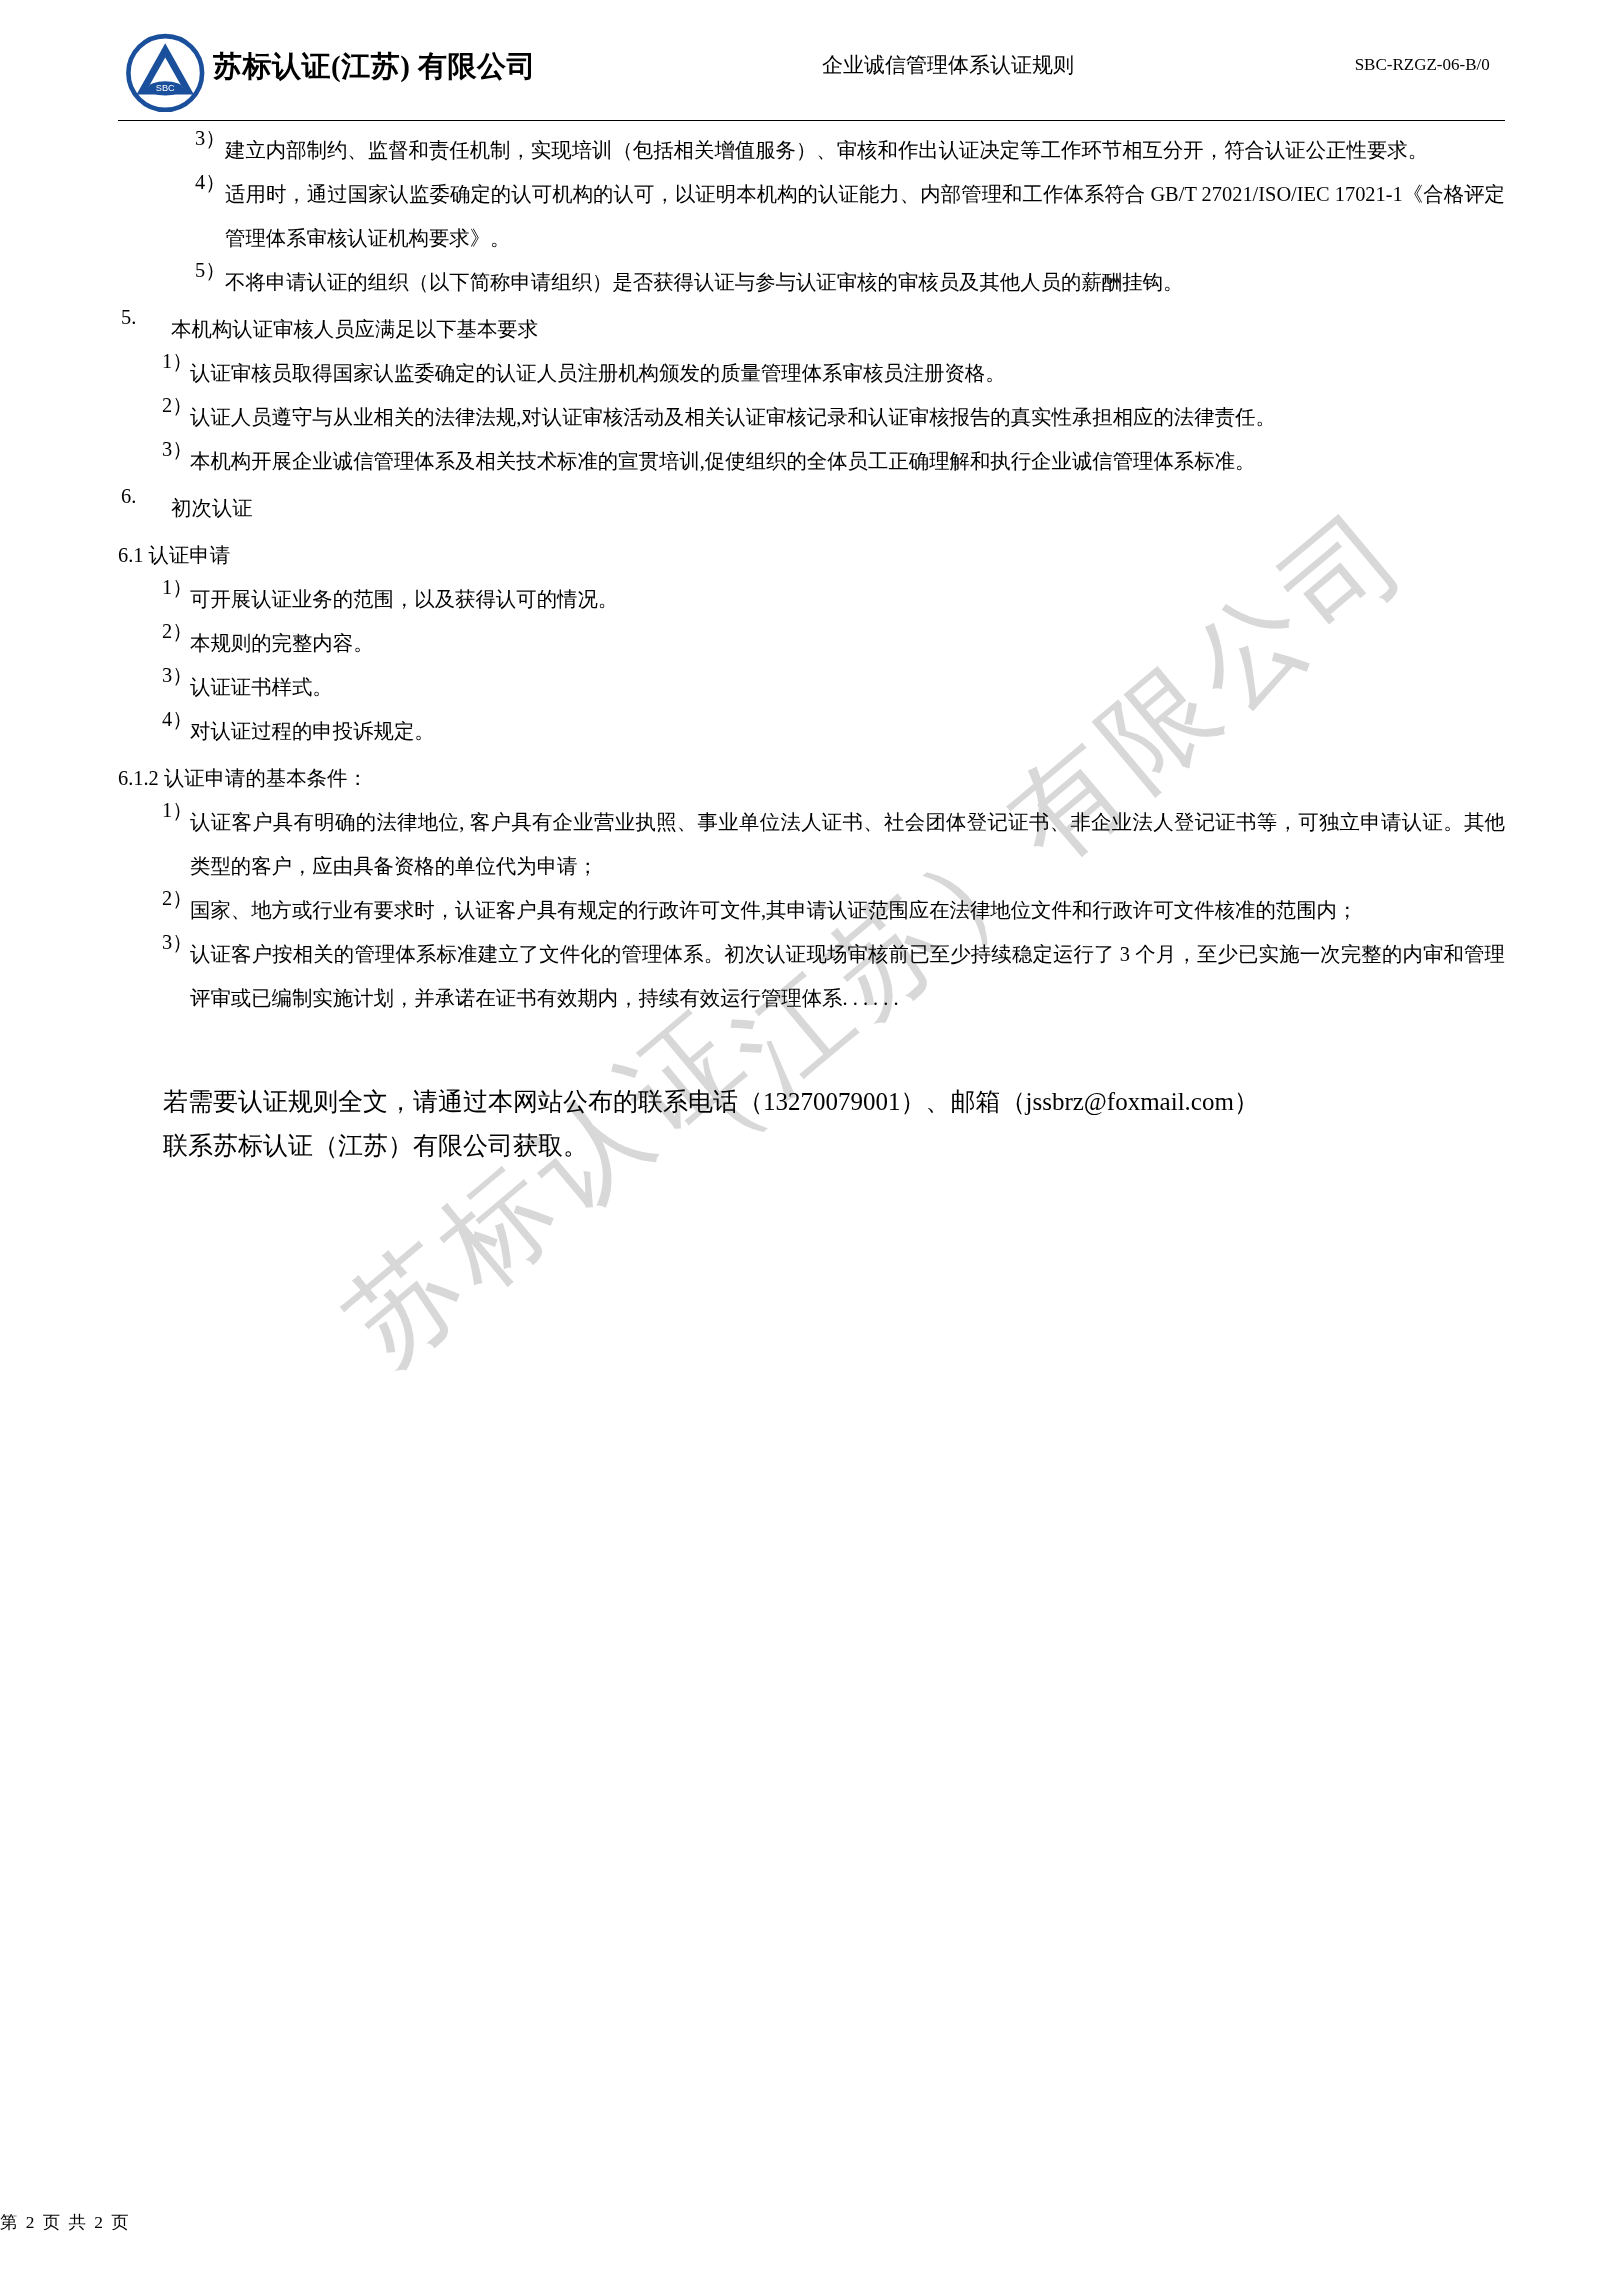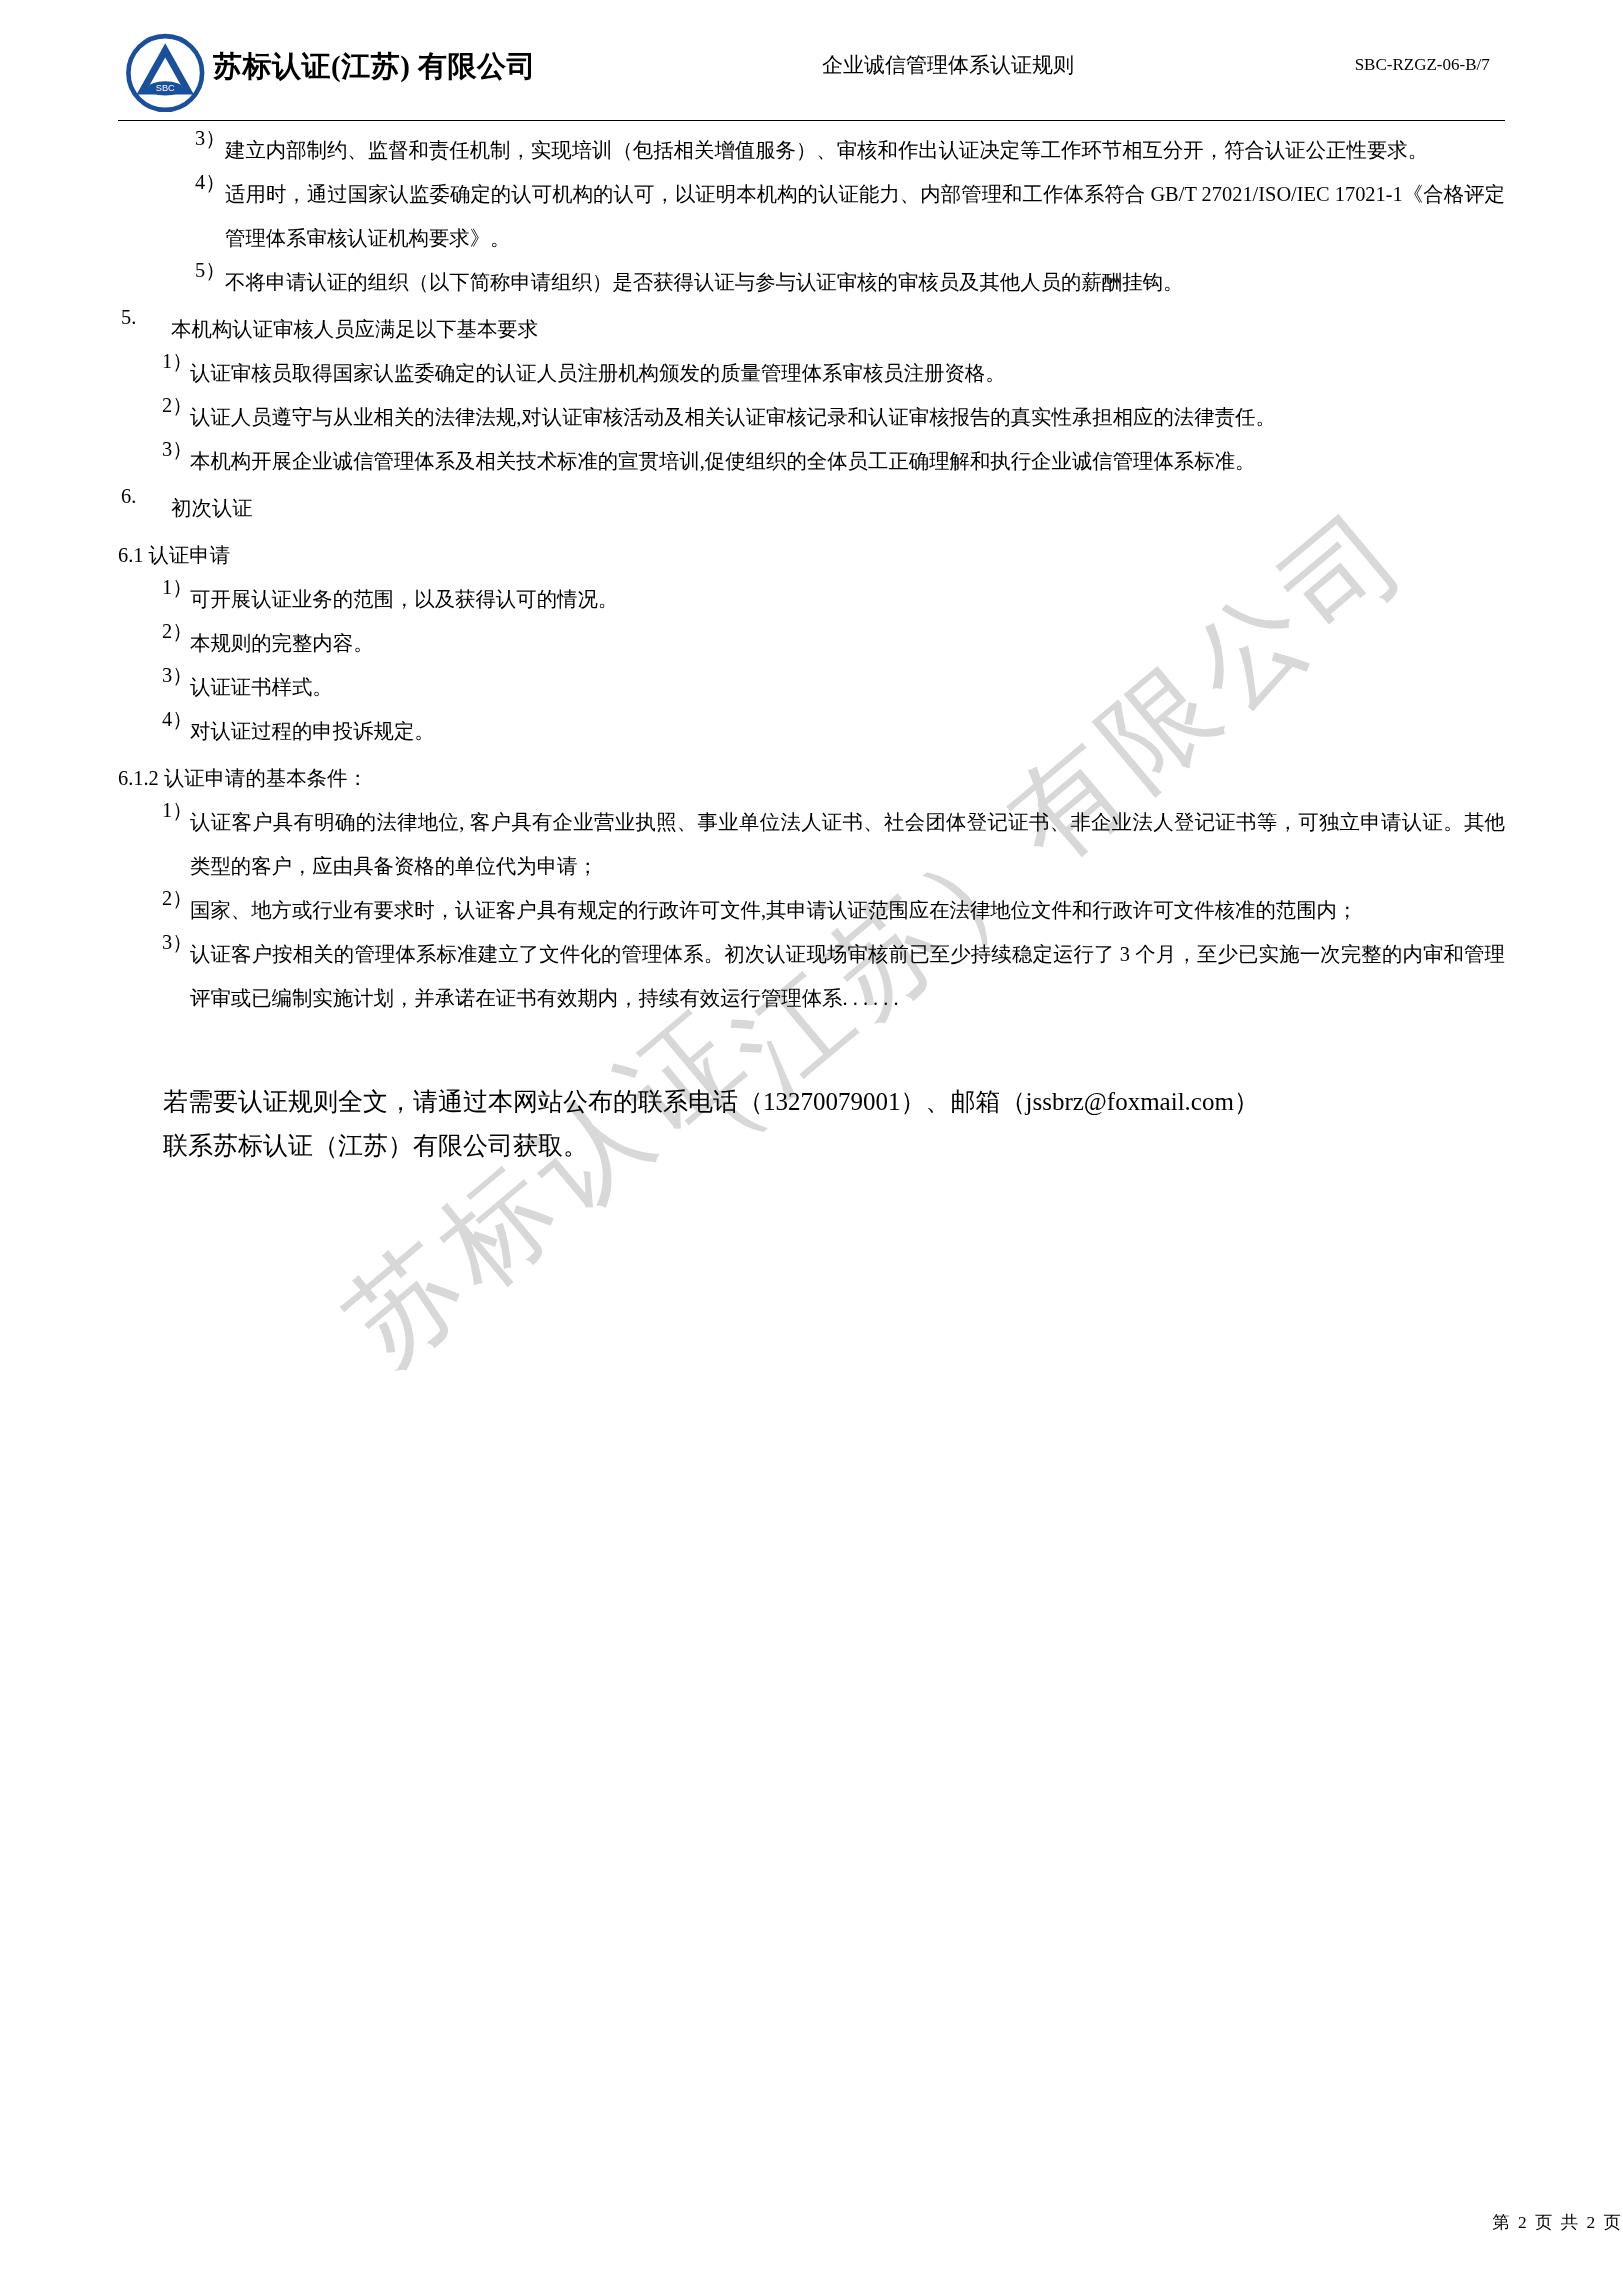--- a/index.html
+++ b/index.html
@@ -144,21 +144,21 @@
     padding-left: 45px;
     font-size: 25px;
     text-align: justify;
   }
 
   .footer {
     position: absolute;
     left: 0;
     right: 0;
     bottom: 61px;
-    text-align: right;
+    text-align: left;
     font-size: 17.4px;
     letter-spacing: 2px;
     z-index: 2;
   }
 </style>
 </head>
 <body>
 
 <div class="page">
 
@@ -168,21 +168,21 @@
         <svg class="logo-svg" width="95" height="87" viewBox="0 0 185 170" xmlns="http://www.w3.org/2000/svg">
           <circle cx="92" cy="82" r="72" fill="none" stroke="#1a4f9c" stroke-width="9"></circle>
           <path d="M92 24 L148 124 L36 124 Z" fill="#1a4f9c"></path>
           <path d="M92 52 L126 112 L58 112 Z" fill="#ffffff"></path>
           <ellipse cx="92" cy="112" rx="34" ry="14" fill="#1a4f9c"></ellipse>
           <text x="92" y="118" font-family="Liberation Sans, sans-serif" font-size="18" fill="#ffffff" text-anchor="middle">SBC</text>
         </svg>
       </div>
       <div class="org-name">苏标认证(江苏) 有限公司</div>
       <div class="header-center">企业诚信管理体系认证规则</div>
-      <div class="header-right">SBC-RZGZ-06-B/7</div>
+      <div class="header-right">SBC-RZGZ-06-B/0</div>
     </div>
     <div class="header-rule"></div>
   </div>
 
   <div class="watermark">
     <div class="wm-text wm1">苏标认证</div>
     <div class="wm-text wm2">（江苏）有限公司</div>
   </div>
 
   <div class="content">

